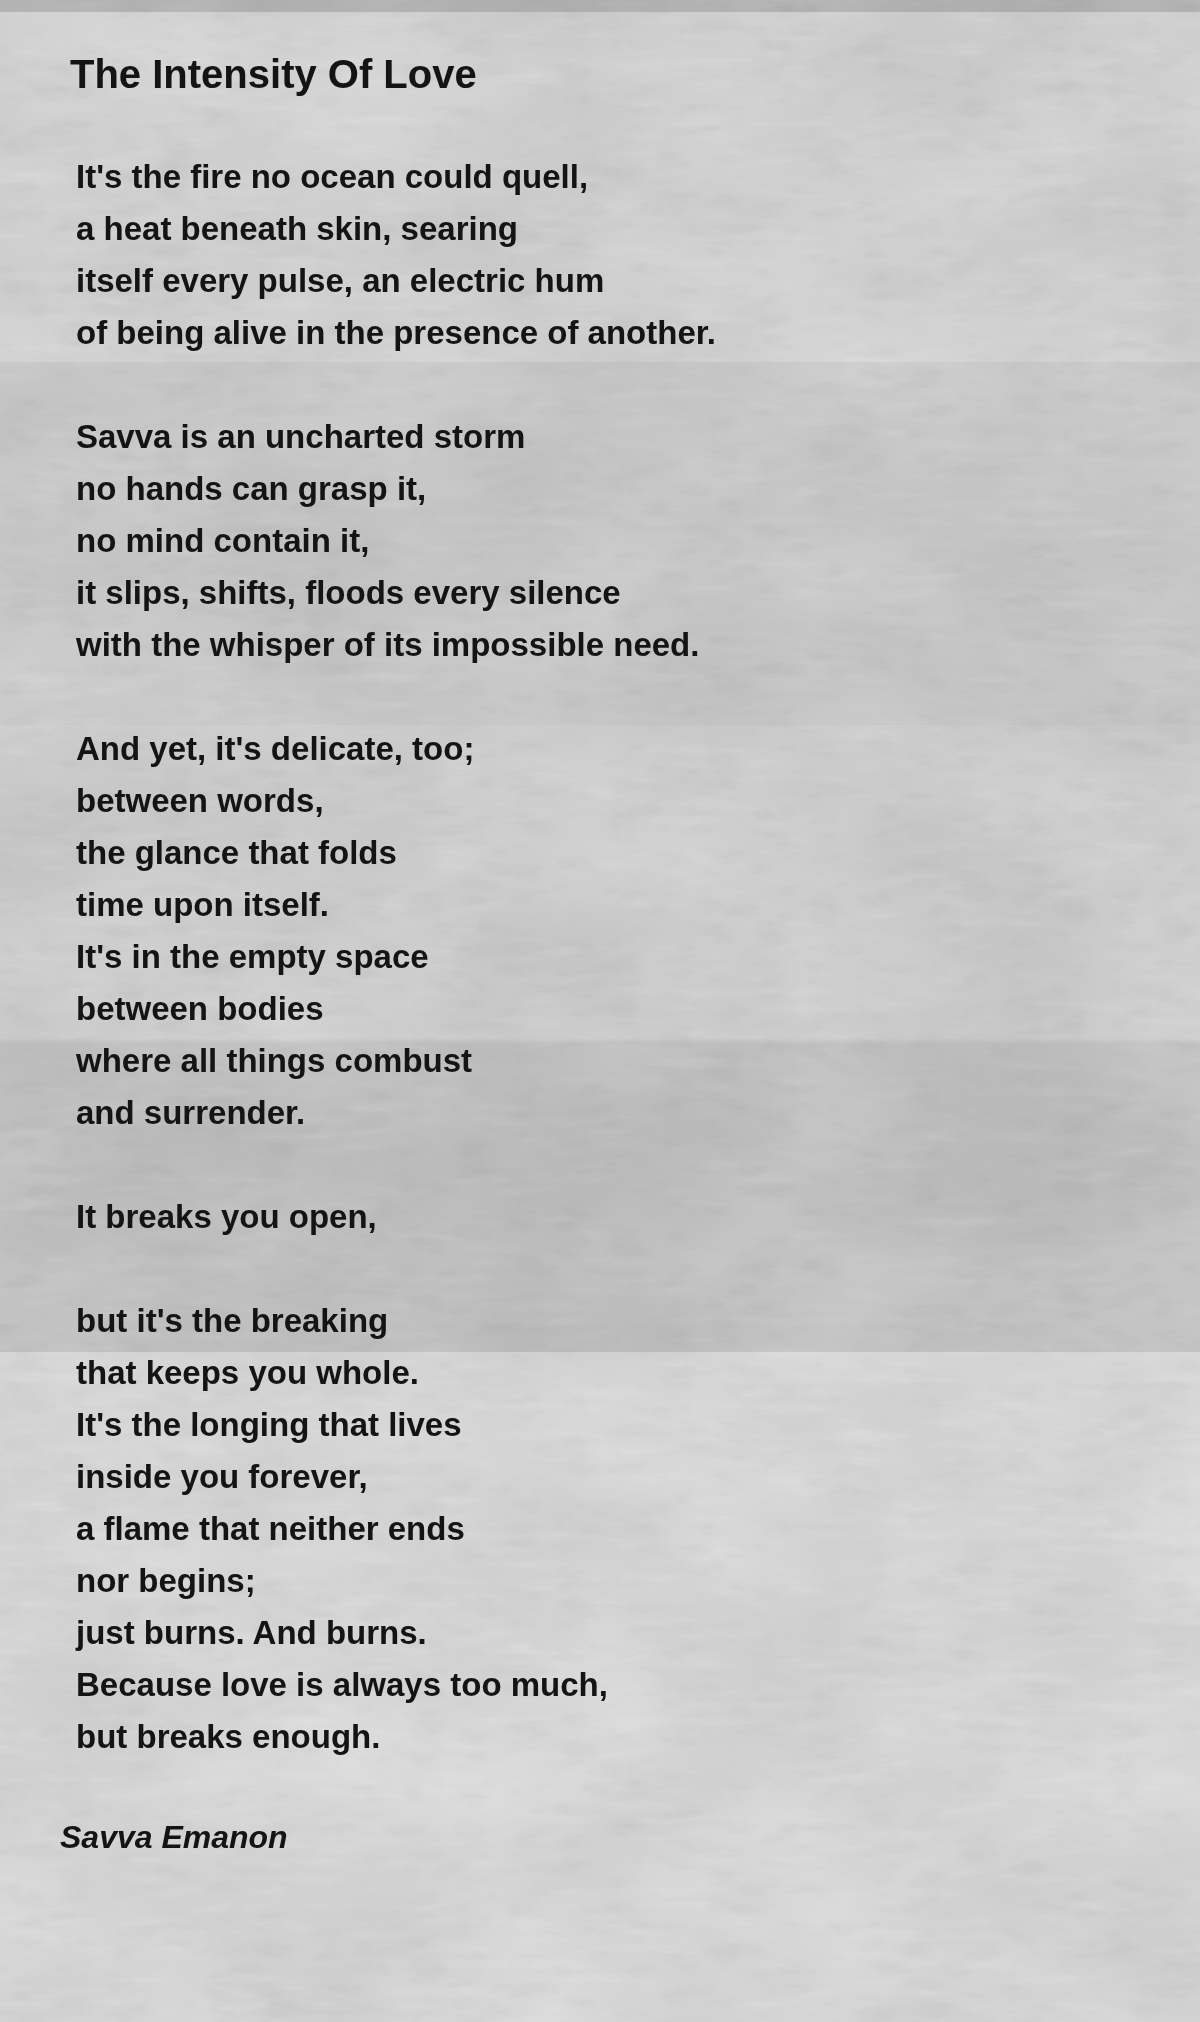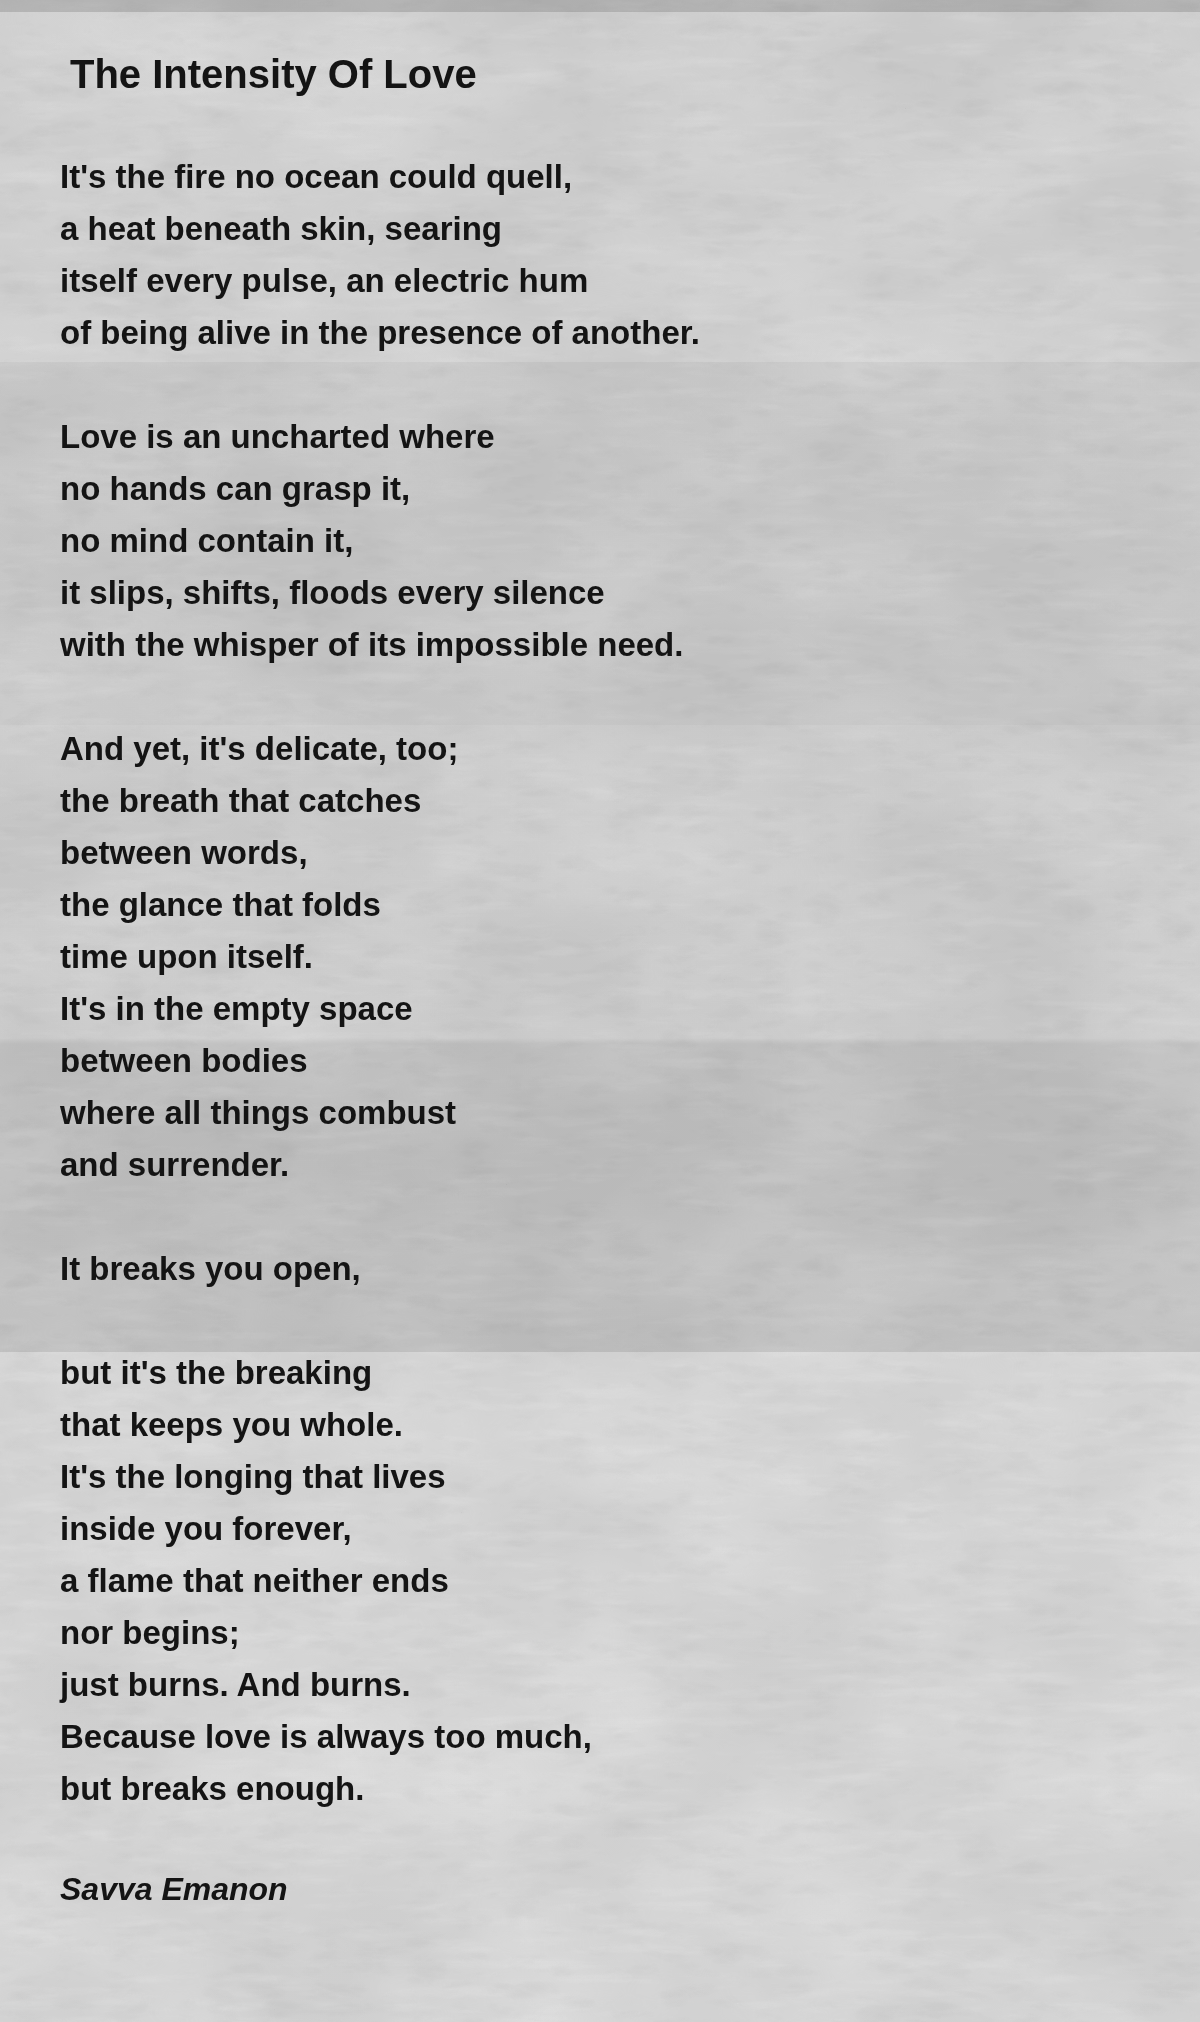--- a/index.html
+++ b/index.html
@@ -44,21 +44,21 @@
   }
   .title {
     margin: 0 0 0 10px;
     font-size: 40px;
     line-height: 40px;
     font-weight: 700;
     letter-spacing: 0;
     color: var(--text, #141414);
   }
   .stanza {
-    margin: 0 0 52px 0;
+    margin: 0 0 52px 16px;
   }
   .stanza.first {
     margin-top: 57px;
   }
   .line {
     font-size: 33px;
     line-height: 52px;
     font-weight: 700;
     white-space: pre;
   }
@@ -103,30 +103,29 @@
     <h1 class="title">The Intensity Of Love</h1>
 
     <div class="stanza first">
       <div class="line">It's the fire no ocean could quell,</div>
       <div class="line">a heat beneath skin, searing</div>
       <div class="line">itself every pulse, an electric hum</div>
       <div class="line">of being alive in the presence of another.</div>
     </div>
 
     <div class="stanza">
-      <div class="line">Love is an uncharted where</div>
+      <div class="line">Savva is an uncharted storm</div>
       <div class="line">no hands can grasp it,</div>
       <div class="line">no mind contain it,</div>
       <div class="line">it slips, shifts, floods every silence</div>
       <div class="line">with the whisper of its impossible need.</div>
     </div>
 
     <div class="stanza">
       <div class="line">And yet, it's delicate, too;</div>
-      <div class="line">the breath that catches</div>
       <div class="line">between words,</div>
       <div class="line">the glance that folds</div>
       <div class="line">time upon itself.</div>
       <div class="line">It's in the empty space</div>
       <div class="line">between bodies</div>
       <div class="line">where all things combust</div>
       <div class="line">and surrender.</div>
     </div>
 
     <div class="stanza">

